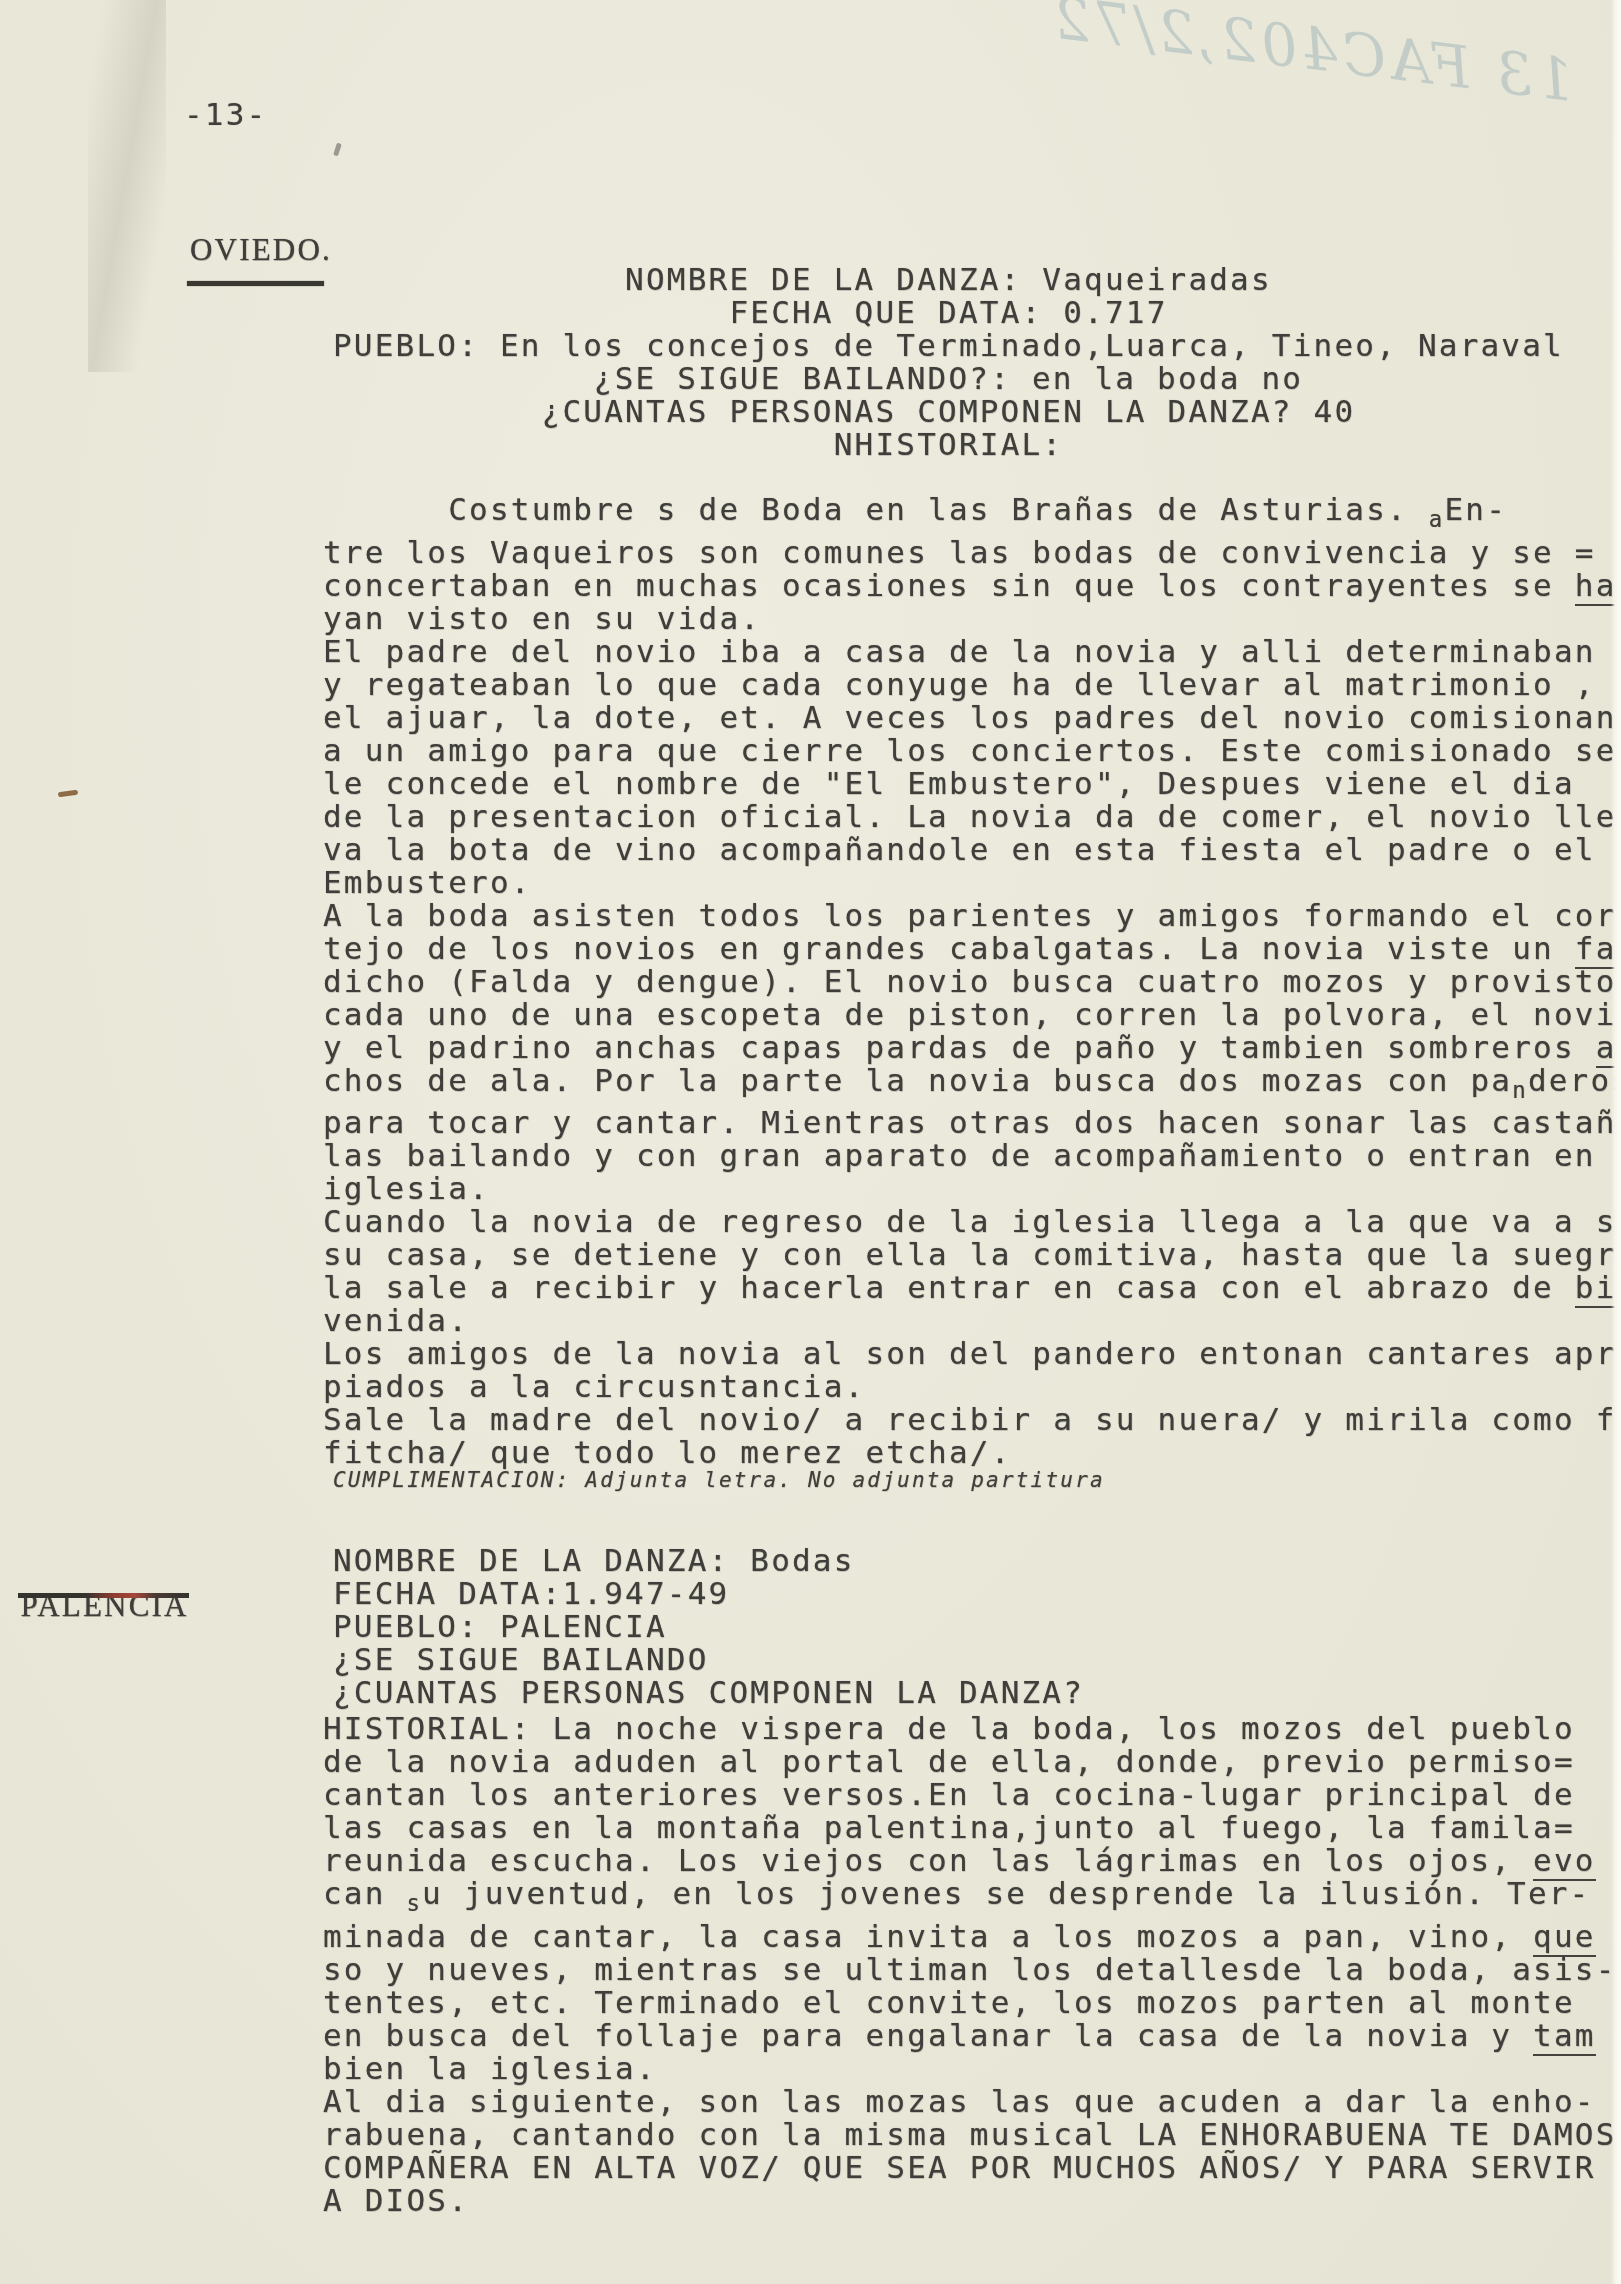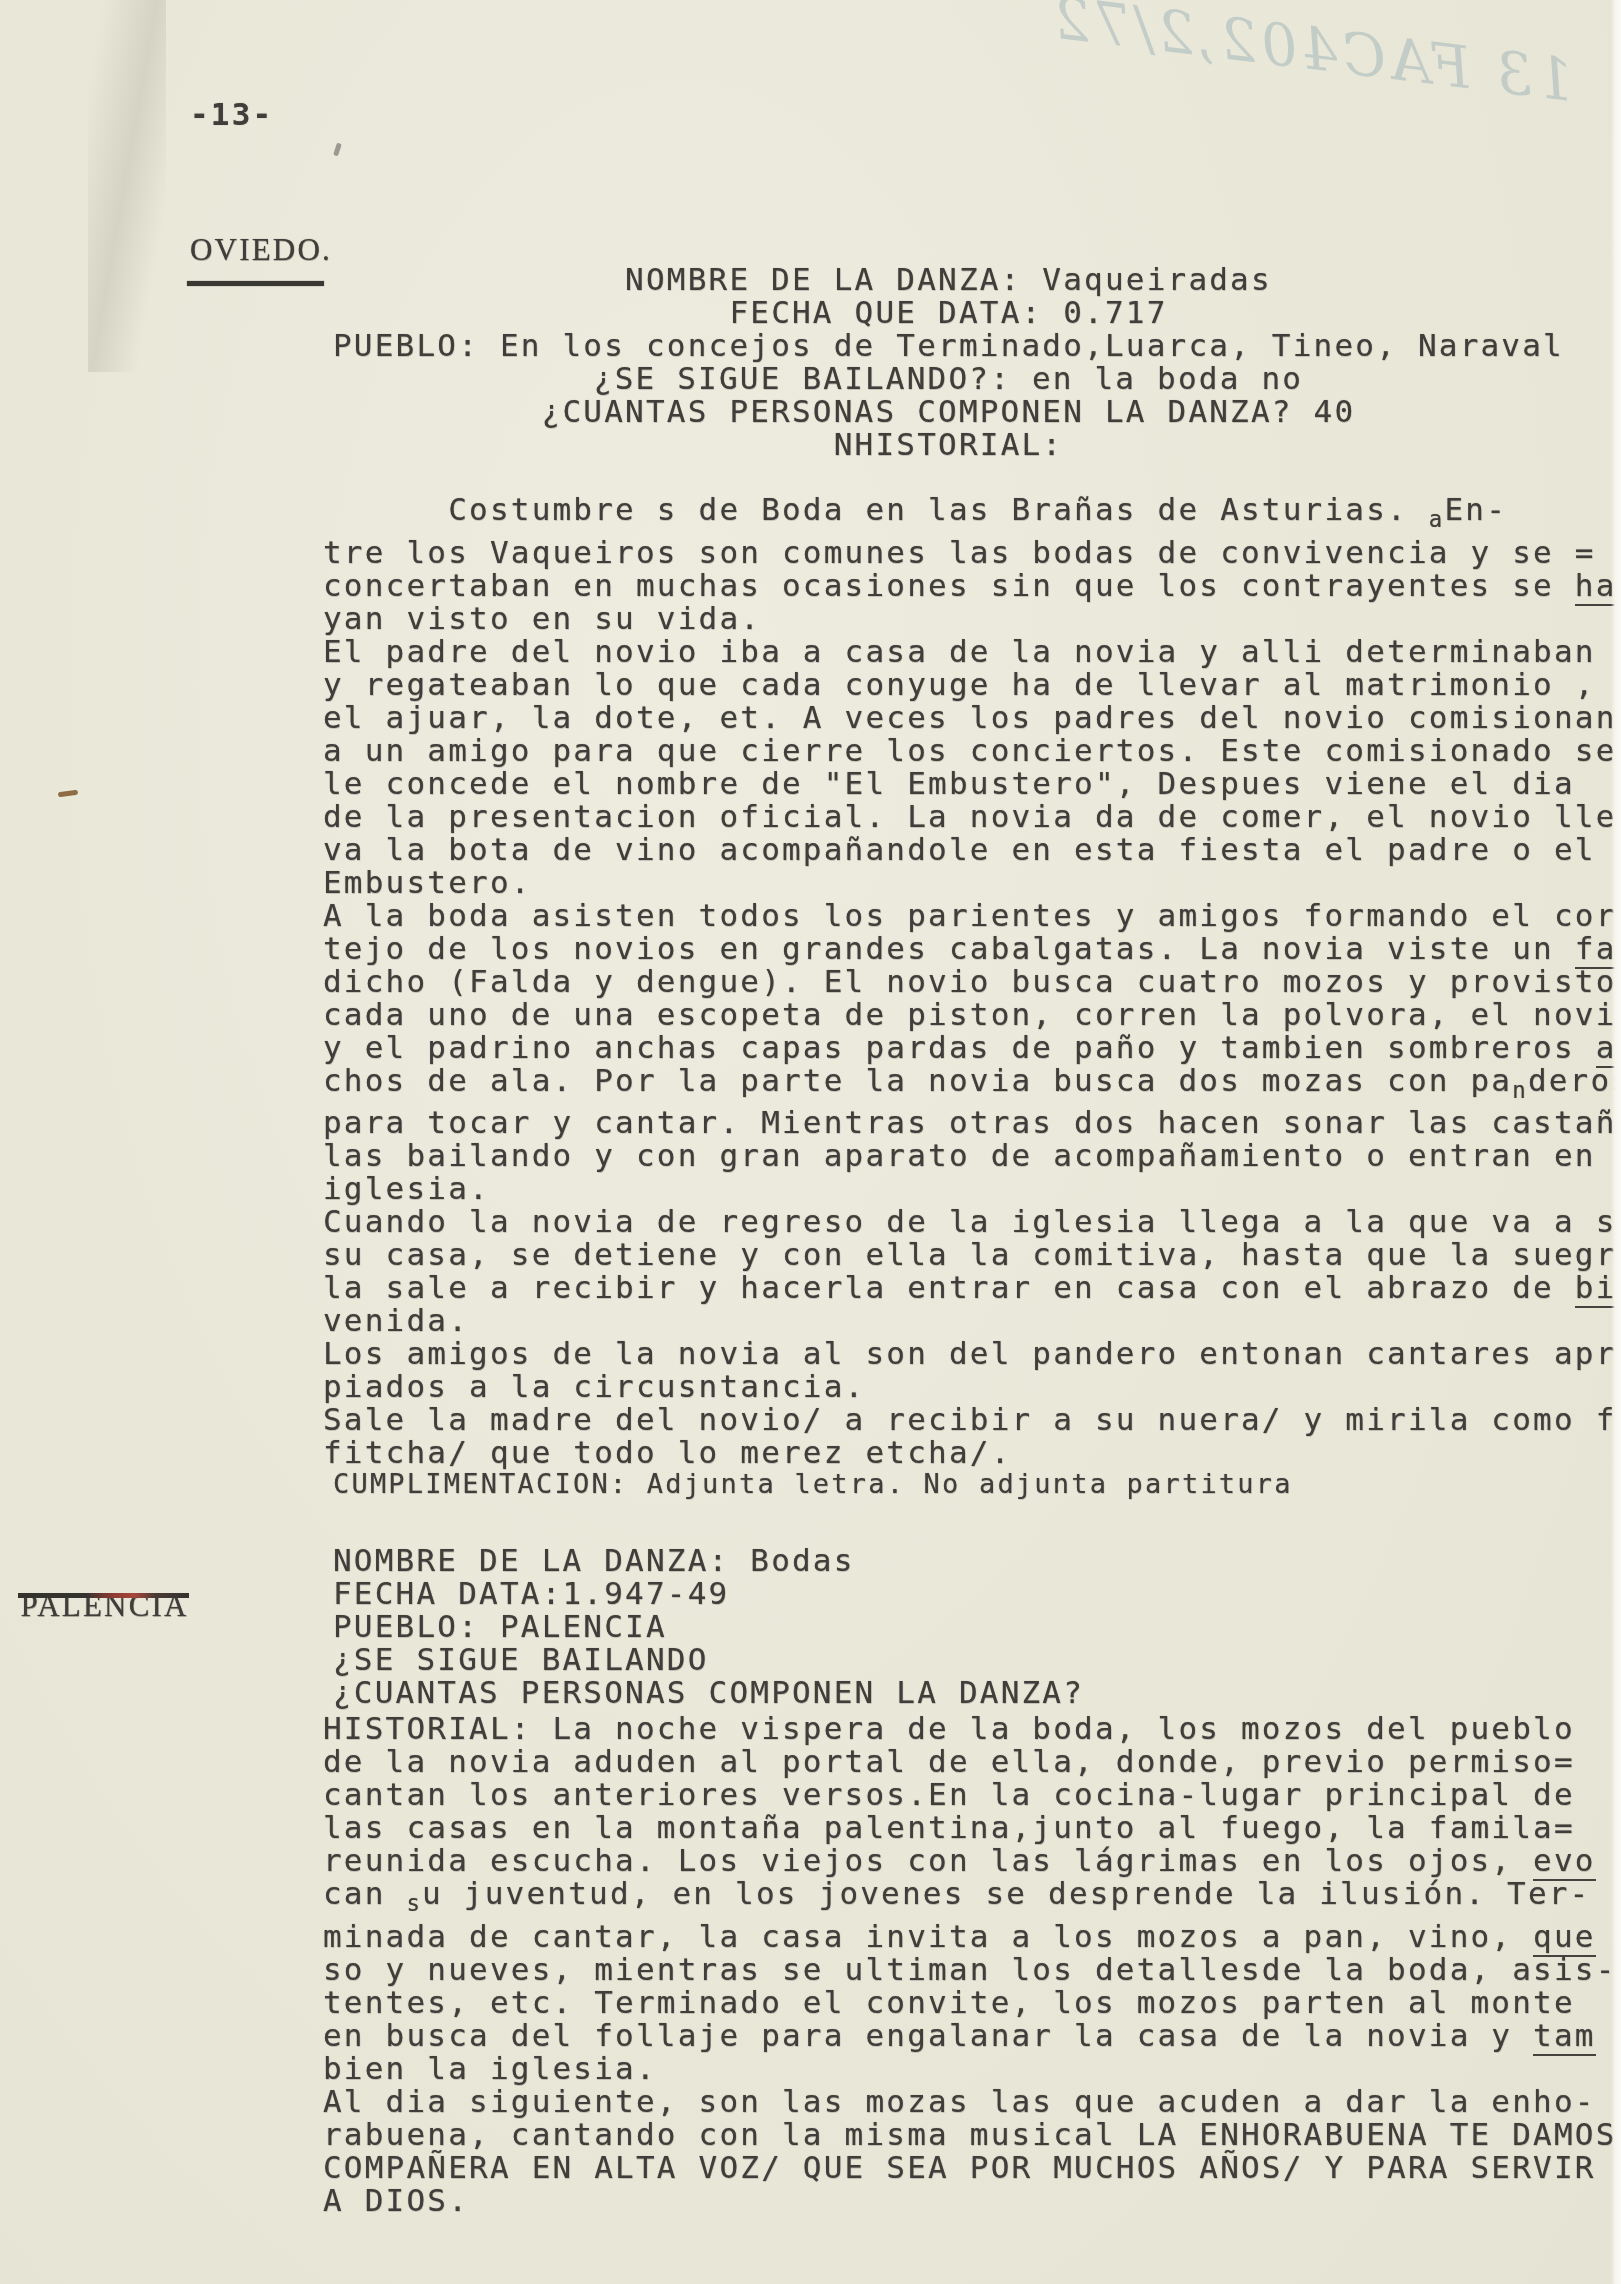--- a/index.html
+++ b/index.html
@@ -6,41 +6,41 @@
   .page{position:relative;width:1621px;height:2284px;overflow:hidden;
         background:radial-gradient(ellipse at 42% 30%, #edecdf 0%, #e9e7d8 55%, #e5e3d3 100%);
         font-family:"DejaVu Sans Mono", monospace;color:#3f3e3a;}
   .crease{position:absolute;left:88px;top:0;width:78px;height:372px;pointer-events:none;
         background:linear-gradient(100deg, rgba(190,188,172,0) 10%, rgba(175,173,158,0.35) 48%, rgba(236,234,223,0) 80%);}
   .tl{white-space:pre;line-height:33px;font-size:31px;letter-spacing:2.2px;
       text-shadow:0 0 1px rgba(62,60,54,0.45), 0.5px 0.5px 0 rgba(62,60,54,0.18);}
   .fields .tl{line-height:33px;}
   u{text-decoration:none;border-bottom:2.9px solid #45433d;padding-bottom:1px;}
   .low{font-size:0.72em;vertical-align:-0.3em;}
-  .page-number{position:absolute;left:190px;top:96px;font-size:31px;letter-spacing:2.2px;
-      text-shadow:0 0 1px rgba(62,60,54,0.5);white-space:pre;font-weight:bold;}
+  .page-number{position:absolute;left:184px;top:96px;font-size:31px;letter-spacing:2.2px;
+      text-shadow:0 0 1px rgba(62,60,54,0.5);white-space:pre;}
   .handwriting{position:absolute;left:1023px;top:14.7px;width:577px;text-align:center;
       font-family:"DejaVu Serif", serif;font-style:italic;font-size:58px;letter-spacing:3.9px;
       color:#9fb4b9;opacity:.5;transform:scaleX(-1) rotate(-7deg);white-space:nowrap;}
   .region-label{position:absolute;font-size:31px;letter-spacing:2.2px;white-space:pre;
       text-shadow:0 0 1px rgba(50,48,44,0.65), 0.5px 0.5px 0 rgba(50,48,44,0.3);font-family:Liberation Serif, serif;}
   .region-label.oviedo{left:190px;top:232px;}
   .underline-bar{position:absolute;height:5.4px;background:#3a3833;}
   .underline-bar.oviedo{left:187px;top:281px;width:137px;box-shadow:0 0 1px rgba(50,48,44,.6);}
   .region-label.palencia{left:20.6px;top:1544px;margin-top:44px;}
   .underline-bar.palencia{left:17.6px;top:1593px;width:171px;
       background:linear-gradient(90deg,#35332e 0%,#35332e 40%,#8c3a31 55%,#a8463a 68%,#4a3a34 80%,#35332e 100%);}
   .fields{position:absolute;left:333px;}
   .fields.oviedo{top:263px;text-align:center;}
   .fields.palencia{top:1544px;}
   .historial{position:absolute;left:323px;}
   .historial.oviedo{top:493px;}
   .historial.palencia{top:1712px;}
-  .footer-line{position:absolute;left:333px;top:1468px;font-size:27px;letter-spacing:2.2px;white-space:pre;
-      text-shadow:0 0 1px rgba(62,60,54,0.45), 0.5px 0.5px 0 rgba(62,60,54,0.18);}
+  .footer-line{position:absolute;left:333px;top:1468px;font-size:21px;letter-spacing:2.2px;white-space:pre;
+      text-shadow:0 0 1px rgba(62,60,54,0.45), 0.5px 0.5px 0 rgba(62,60,54,0.18);font-style:italic;}
   .speck-brown{position:absolute;left:58px;top:791px;width:19.6px;height:5.4px;border-radius:2.9px;
       background:#8e6c45;transform:rotate(-8deg);}
   .speck-tick{position:absolute;left:335px;top:143px;width:4.9px;height:12.7px;border-radius:2px;
       background:rgba(90,90,85,0.55);transform:rotate(18deg);}
   .right-edge{position:absolute;right:0;top:0;width:9.8px;height:100%;
       background:linear-gradient(90deg, rgba(248,247,239,0) 0%, #f6f5ed 40%, #fbfaf4 100%);}
   .bottom-edge{position:absolute;left:0;top:2255px;width:100%;height:29px;
       background:linear-gradient(180deg, rgba(0,0,0,0) 0%, rgba(150,149,136,0.55) 45%, #6362556 62%, #6f6e61 70%, #cfc9b6 82%, #e0dac6 100%);}
 </style>
 </head>

